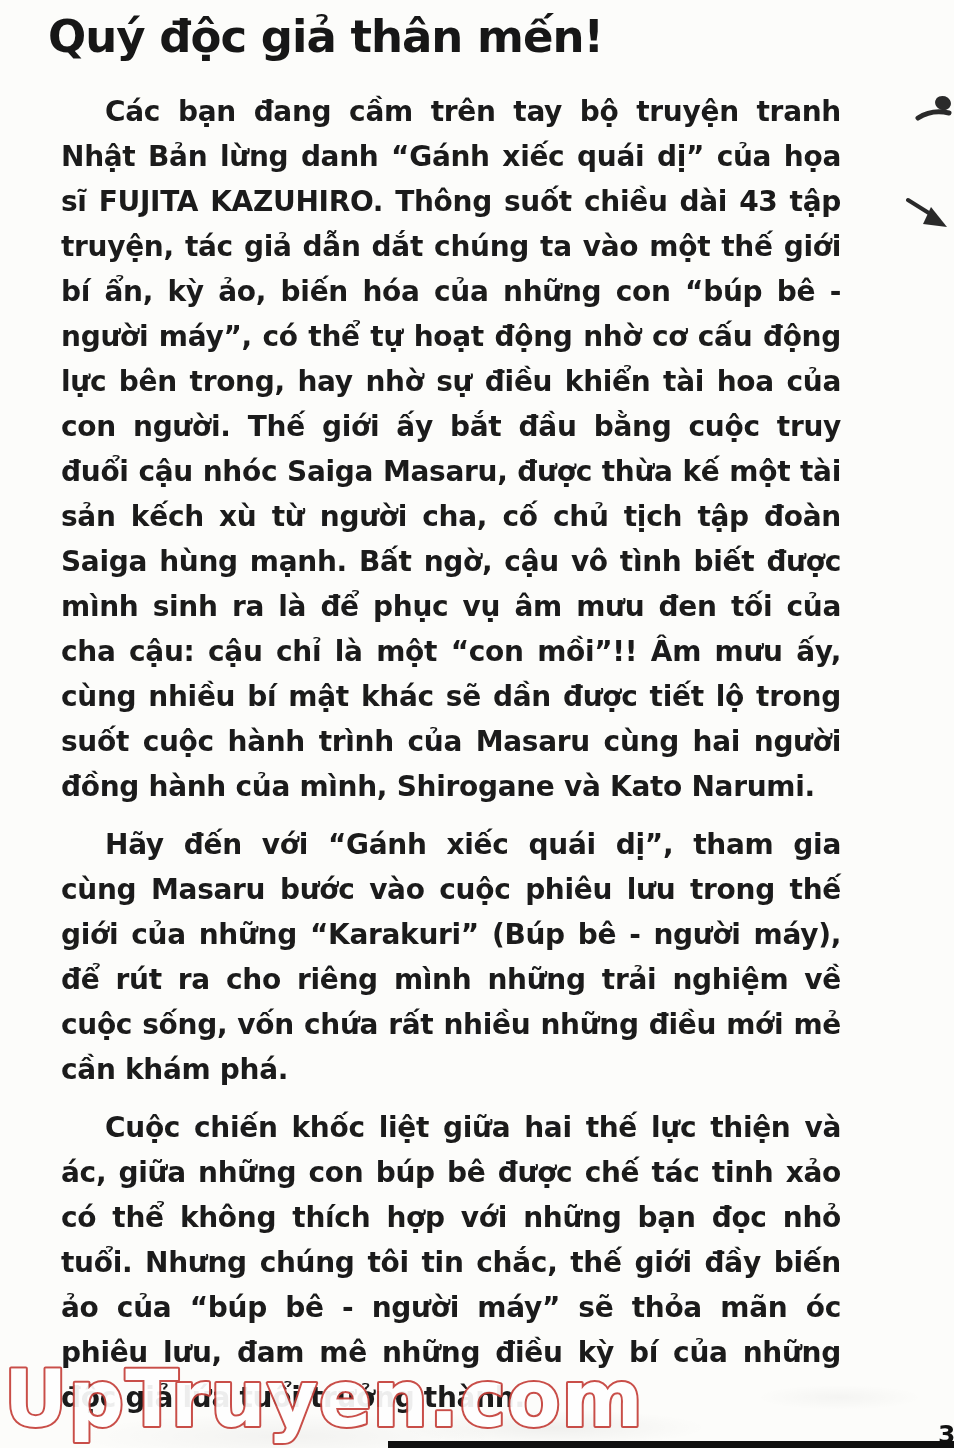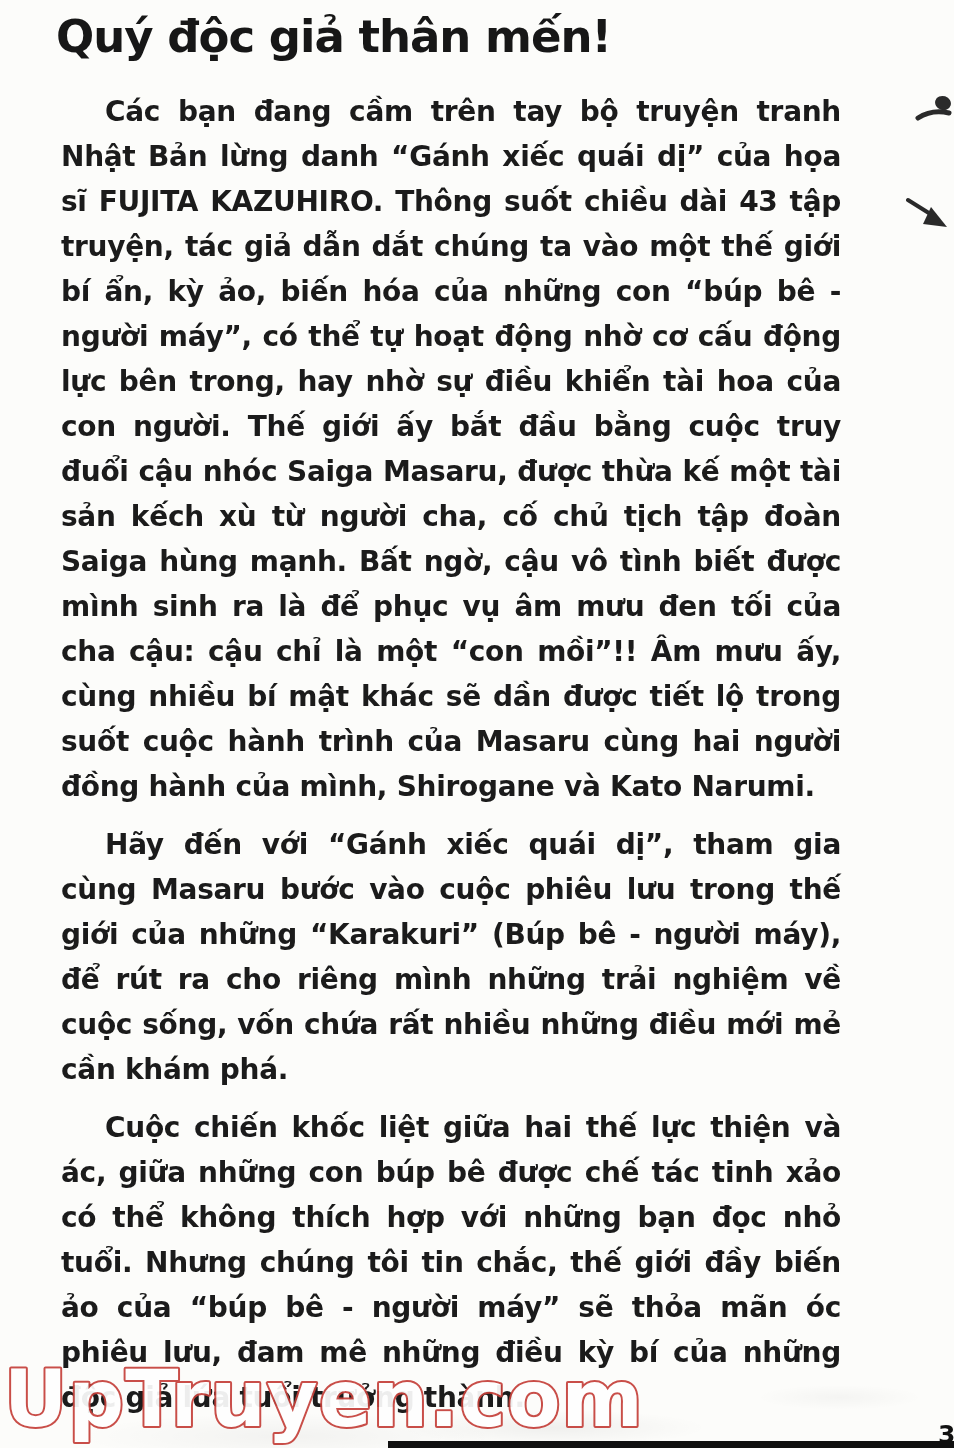--- a/index.html
+++ b/index.html
@@ -18,21 +18,21 @@
       radial-gradient(ellipse 300px 34px at 30% 99.2%, rgba(0,0,0,0.04), transparent 70%),
       radial-gradient(ellipse 120px 18px at 88% 96.5%, rgba(0,0,0,0.03), transparent 70%);
     overflow: hidden;
     font-family: "DejaVu Sans", "Liberation Sans", sans-serif;
     color: #191919;
   }
   .page-inner {
     padding: 10px 100px 0 48px;
   }
   h1.title {
-    margin: 0 0 26px 8px;
+    margin: 0 0 26px 0;
     font-size: 45px;
     font-weight: 700;
     letter-spacing: -1px;
     color: #171717;
   }
   .body-text p {
     margin: 13px;
     font-size: 28px;
     font-weight: 700;
     line-height: 45px;

